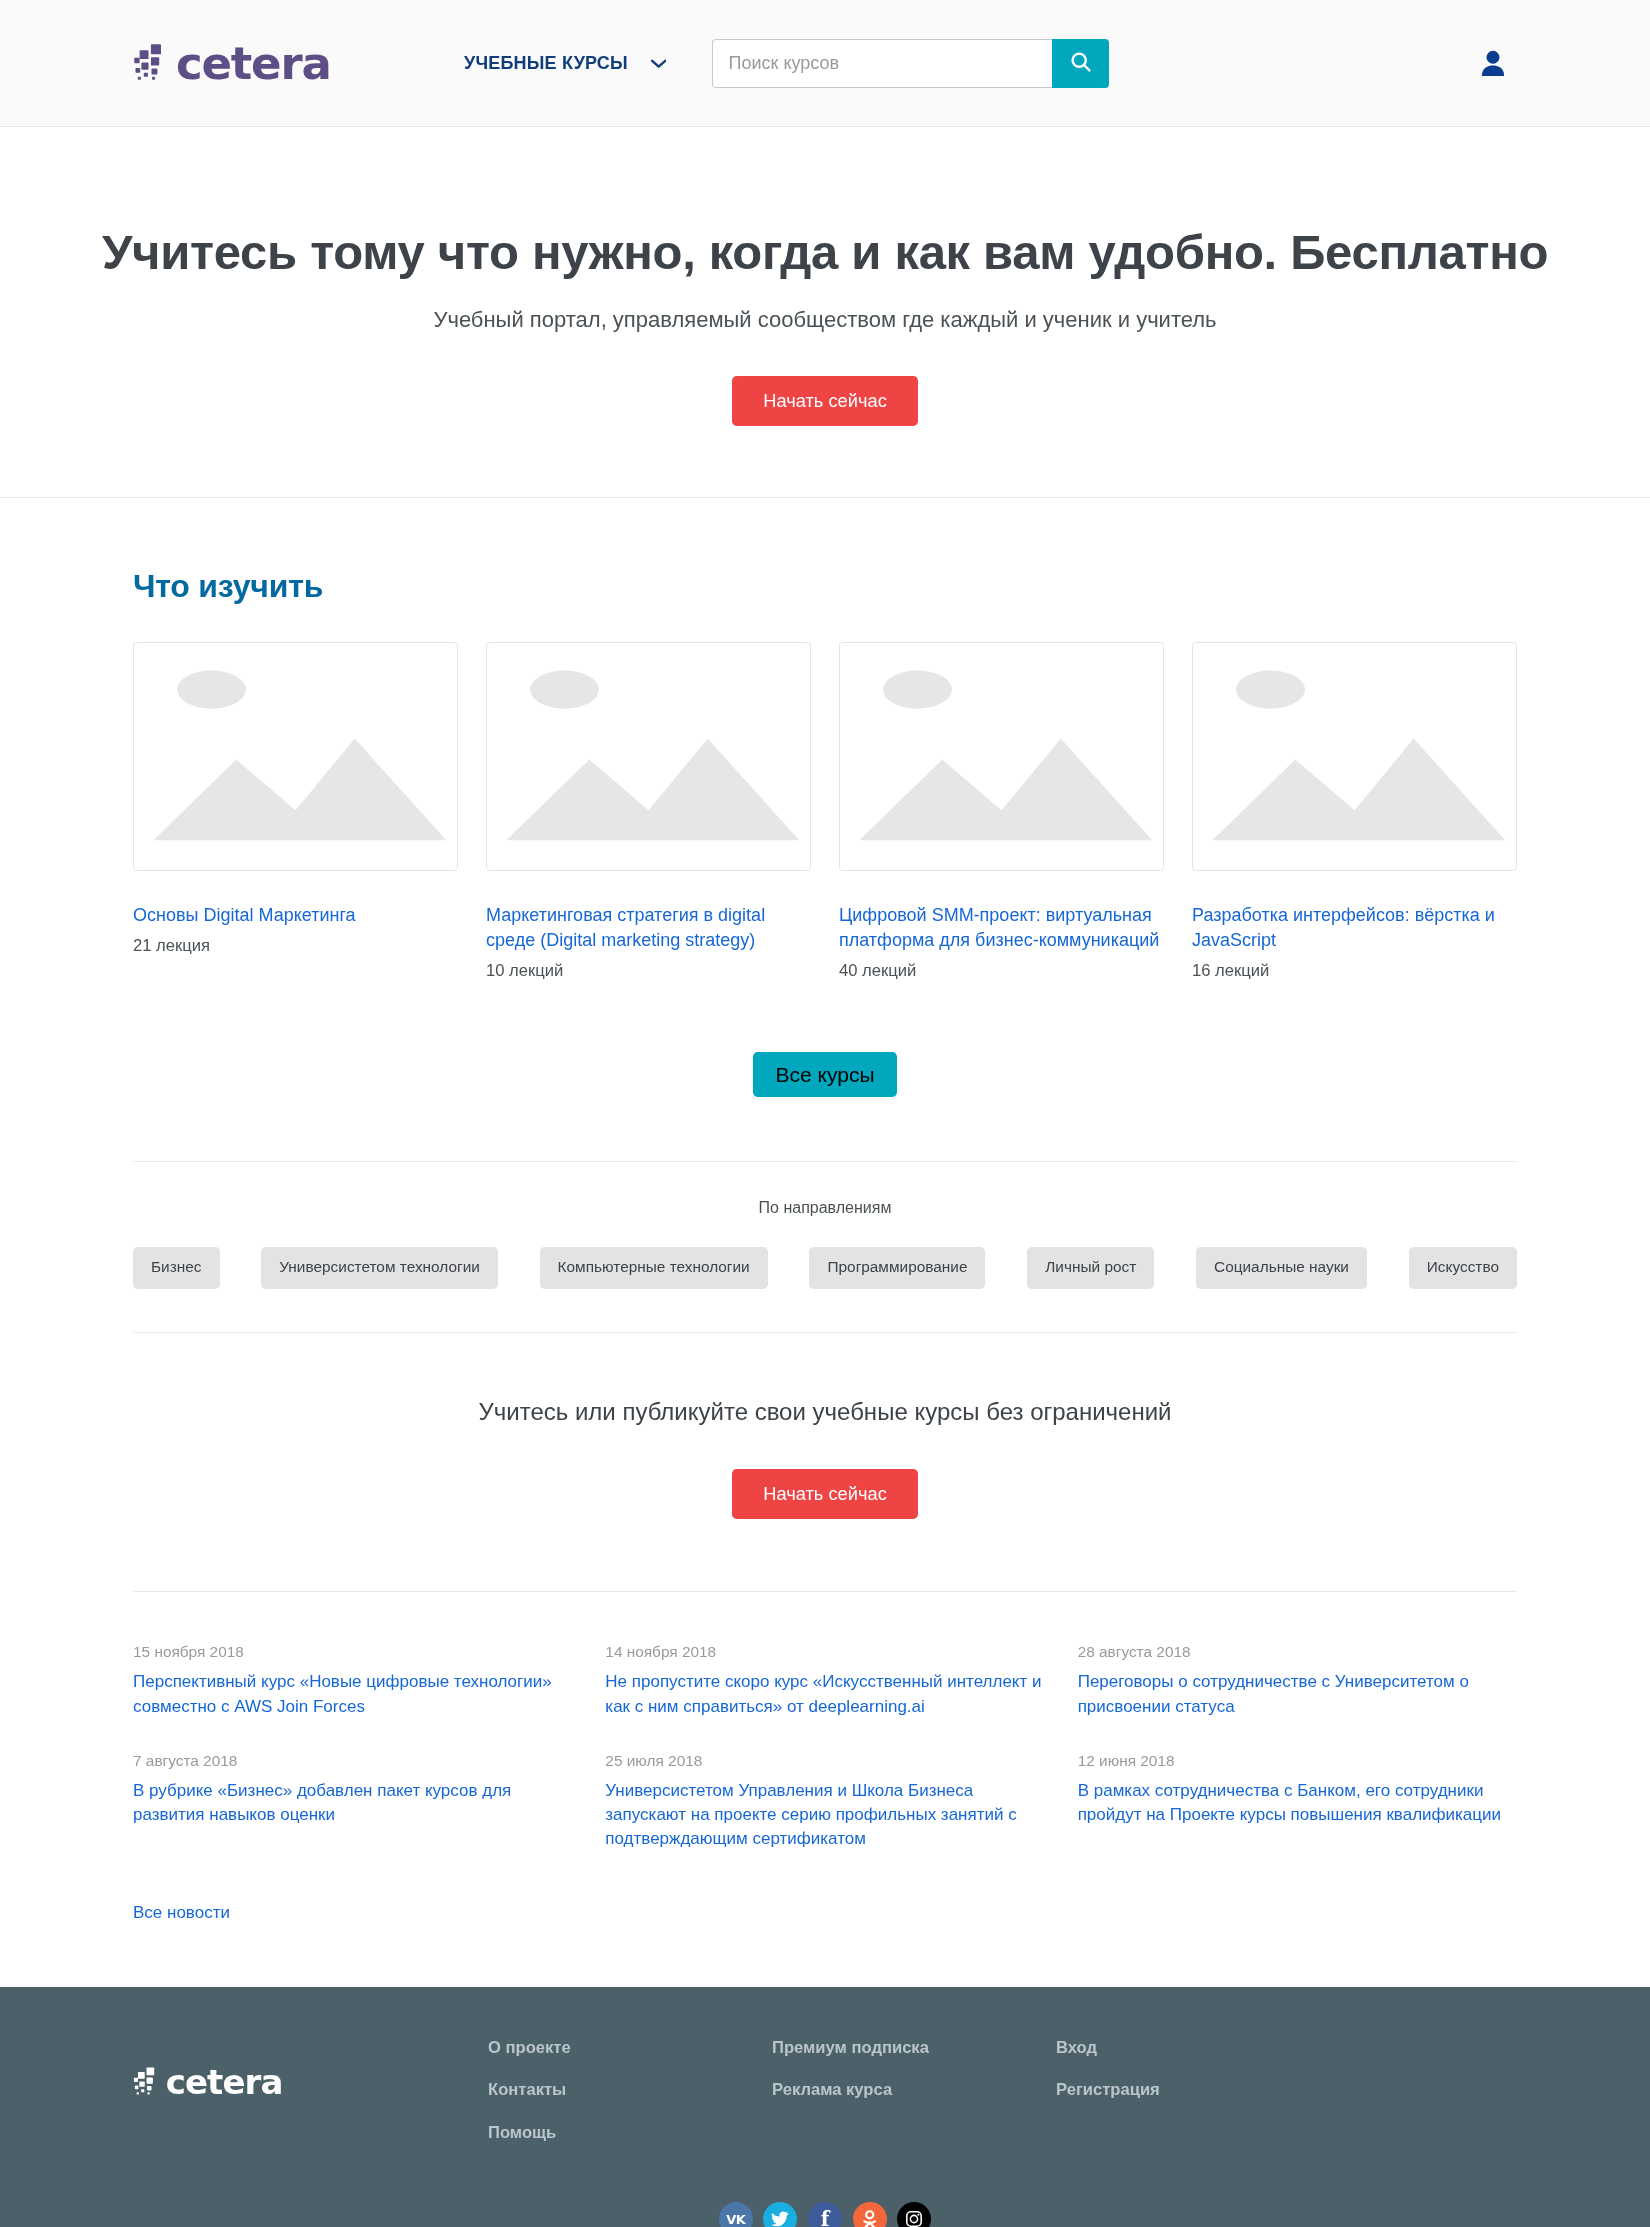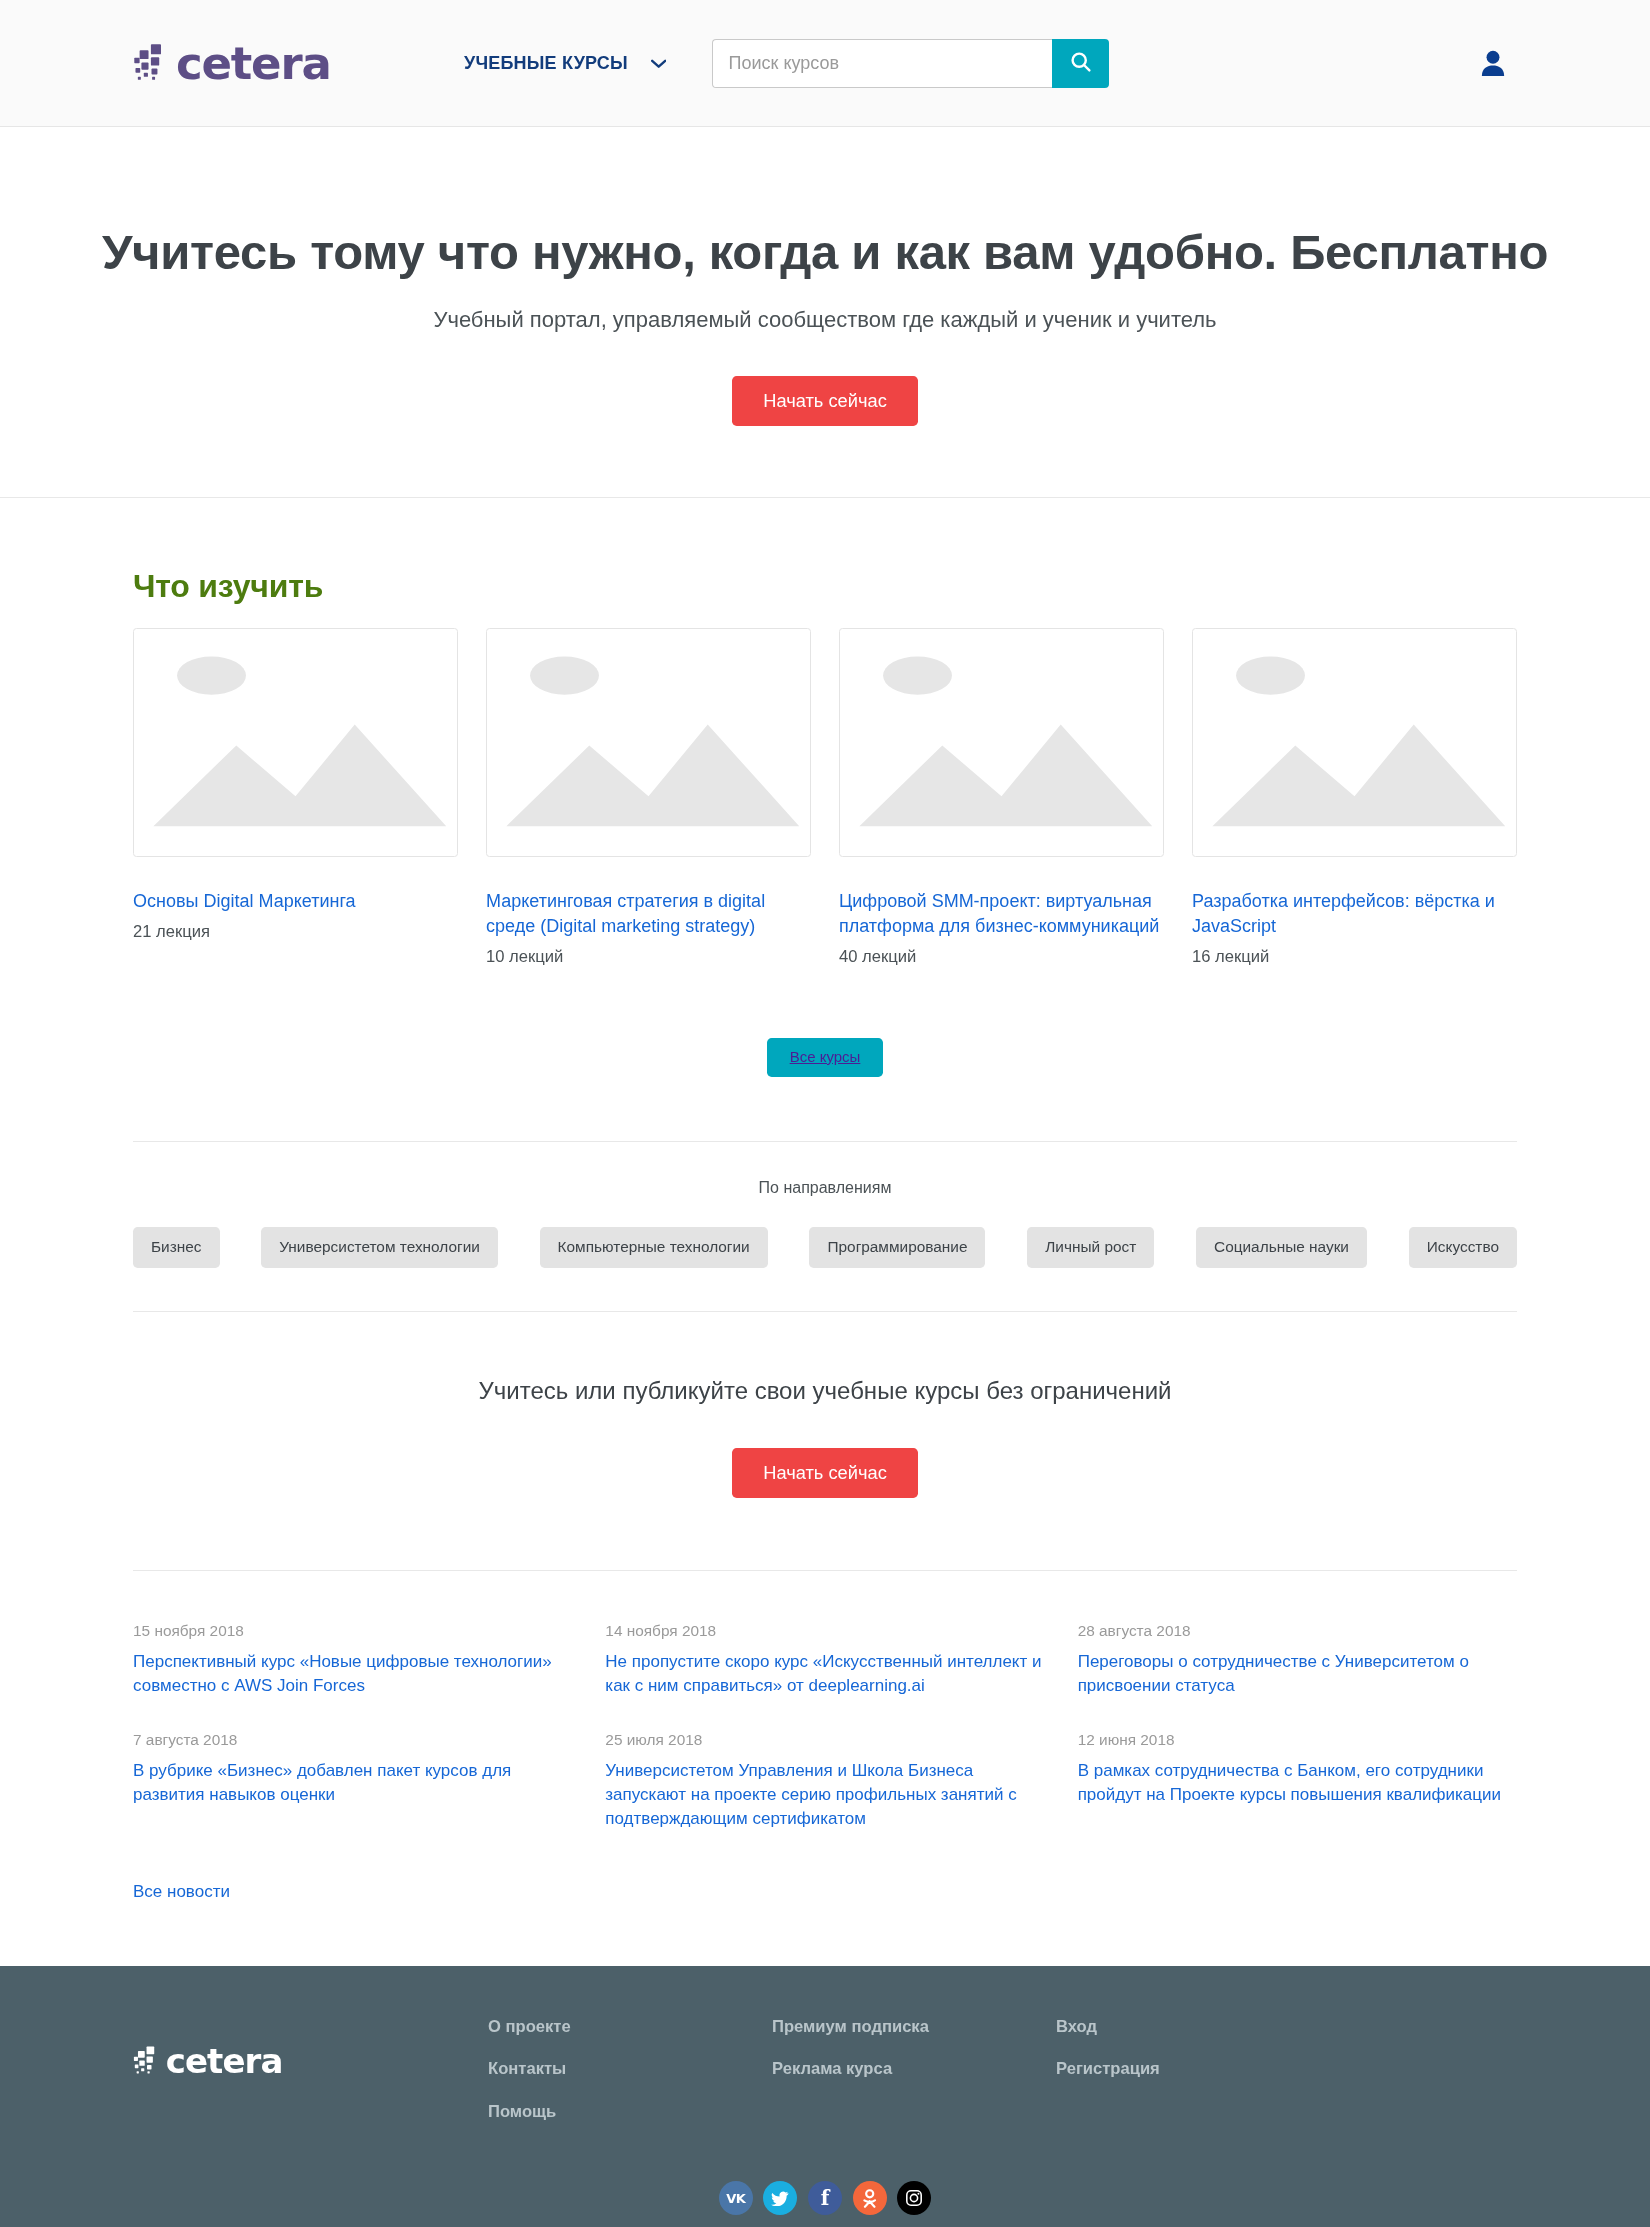--- a/index.html
+++ b/index.html
@@ -109,22 +109,22 @@
     padding: 15px 31px;
     cursor: pointer;
     line-height: 1.1;
   }
 
   
   .learn { padding: 70px 18px 0; }
   .section-title {
     font-size: 32px;
     font-weight: 700;
-    color: #4d7c0f;
-    margin: 0 0 23px;
+    color: #0369a1;
+    margin: 0 0 37px;
     letter-spacing: -0.2px;
   }
   .card-grid {
     display: grid;
     grid-template-columns: repeat(4, 1fr);
     column-gap: 28px;
     align-items: start;
   }
   .course-card { display: block; }
   .thumb {
@@ -144,23 +144,23 @@
     text-decoration: none;
     cursor: pointer;
     margin-bottom: 8.3px;
   }
   .course-meta { font-size: 16.6px; color: #4b5256; }
 
   .all-courses-wrap { text-align: center; padding: 71px 0 64px; }
   .btn-small {
     display: inline-block;
     background: #00a7bd;
-    color: #4c1d95; border: none; border-radius: 4.7px;
-    font-size: 15px; font-family: "Liberation Sans", sans-serif;
-    padding: 11.2px 22.5px; cursor: pointer; line-height: 1.1; text-decoration: underline;
+    color: #000000; border: none; border-radius: 4.7px;
+    font-size: 21px; font-family: "Liberation Sans", sans-serif;
+    padding: 11.2px 22.5px; cursor: pointer; line-height: 1.1;
   }
 
   .divider { border-top: 1.2px solid #e8e8e8; }
 
   
   .cats { padding: 37px 18px 0; text-align: center; }
   .cats-label { font-size: 16px; color: #4b5256; margin-bottom: 30px; }
   .cats-row {
     display: flex; justify-content: space-between; align-items: center;
     gap: 9.5px;

